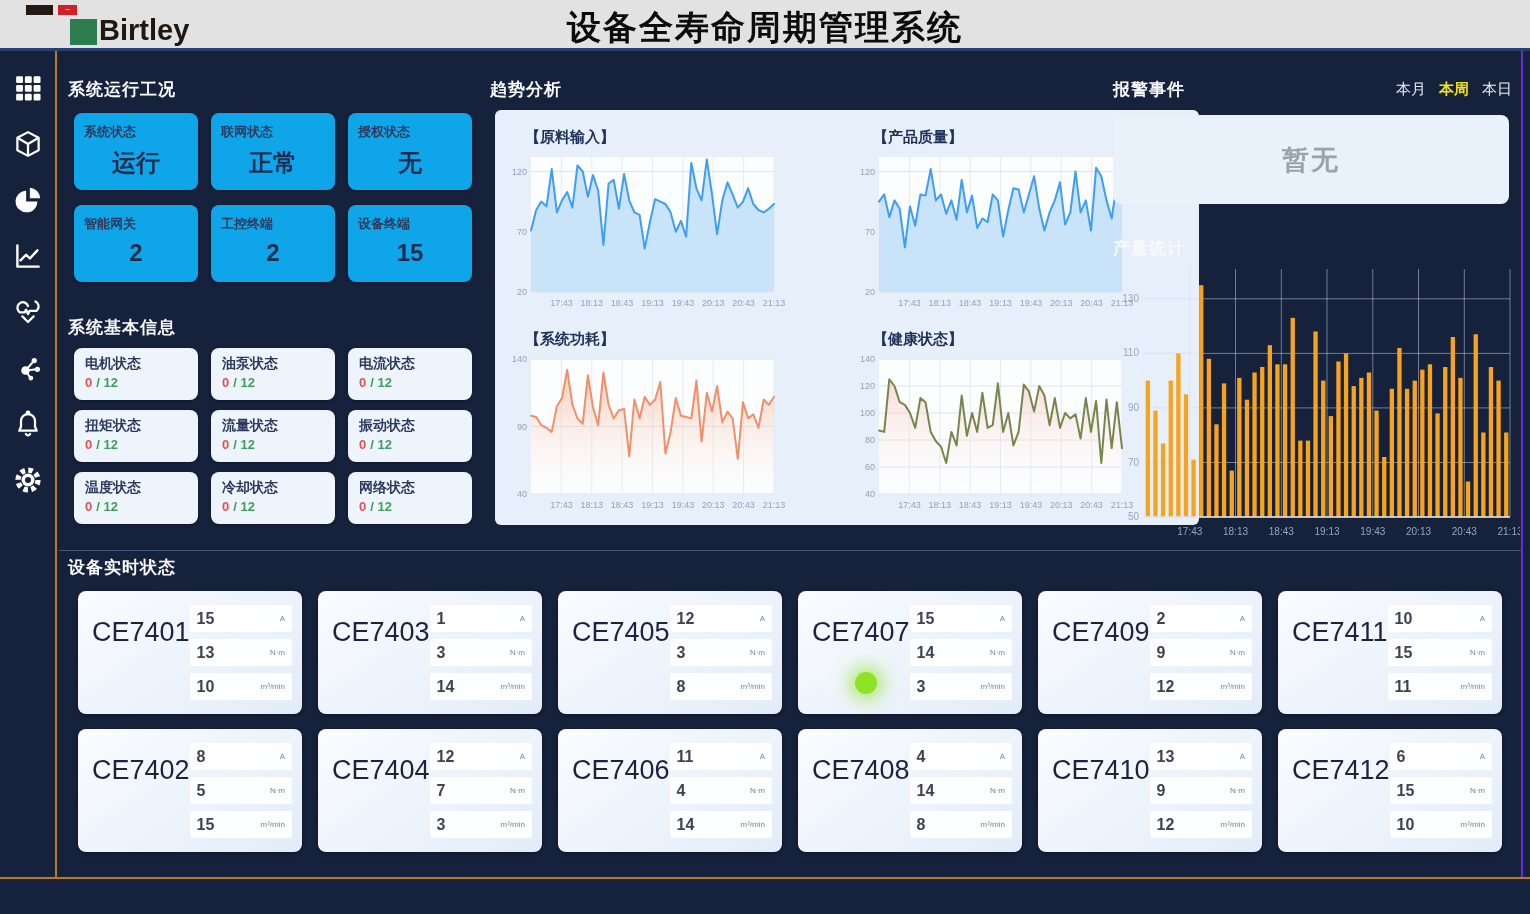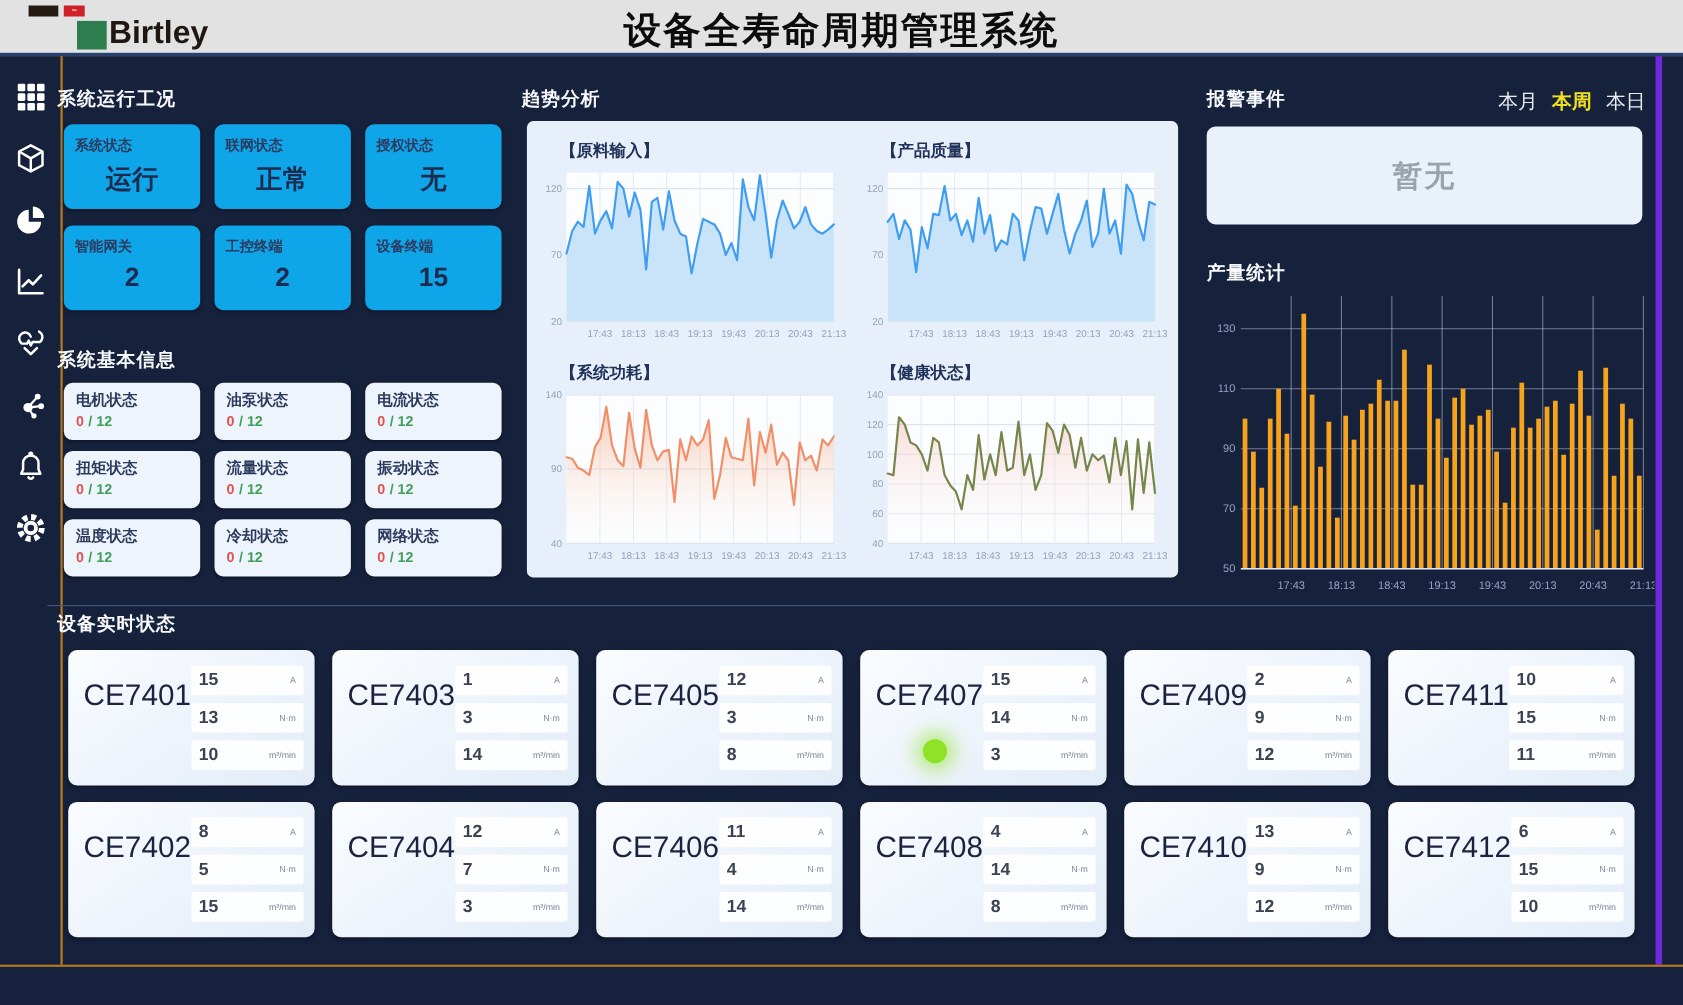--- a/index.html
+++ b/index.html
@@ -16,45 +16,45 @@
   .logo-green{width:27px;height:26px;background:#2e7d4f;}
   .logo-text{font-size:29px;font-weight:bold;color:#1f1711;margin-left:2px;line-height:1;}
   .header-title{position:absolute;left:0;top:5px;width:100%;text-align:center;font-size:34px;font-weight:bold;color:#0c0c0c;letter-spacing:2px;}
 
   
   .sidebar{position:absolute;left:0;top:51px;width:57px;height:826px;border-right:2px solid #b97a1a;display:flex;flex-direction:column;align-items:center;padding-top:22px;gap:26px;box-sizing:border-box;}
   .side-icon{width:30px;height:30px;cursor:pointer;}
   .side-icon svg{width:30px;height:30px;display:block;}
 
   
-  .main{position:absolute;left:43px;top:51px;width:1462px;height:826px;border-right:6px solid #6d28d9;box-sizing:content-box;}
+  .main{position:absolute;left:59px;top:51px;width:1462px;height:826px;border-right:2px solid #6d28d9;box-sizing:content-box;}
   .sec-title{position:absolute;font-size:17px;font-weight:bold;color:#f7f9fc;letter-spacing:1px;}
 
   
   .run-grid{position:absolute;left:15px;top:62px;width:398px;display:grid;grid-template-columns:repeat(3,124px);grid-auto-rows:77px;gap:15px 13px;}
   .run-card{background:#0ea5e9;border-radius:8px;padding:10px 10px;box-sizing:border-box;box-shadow:0 1px 3px rgba(0,0,0,.35);}
   .run-label{font-size:13px;font-weight:bold;color:#2c3a5e;}
   .run-value{font-size:24px;font-weight:bold;color:#1d2c4e;text-align:center;margin-top:6px;}
 
   
   .info-grid{position:absolute;left:15px;top:297px;width:398px;display:grid;grid-template-columns:repeat(3,124px);grid-auto-rows:52px;gap:10px 13px;}
   .info-card{background:#eef4fb;border-radius:8px;padding:7px 11px;box-sizing:border-box;box-shadow:0 1px 3px rgba(0,0,0,.35);}
   .info-label{font-size:14px;font-weight:bold;color:#2c3a5e;}
   .info-counts{font-size:13px;font-weight:bold;margin-top:2px;}
   .cnt-red{color:#e0524e;}
   .cnt-green{color:#3f9e58;margin-left:4px;}
 
   
-  .trend-panel{position:absolute;left:436px;top:59px;width:592px;height:415px;background:#e7f0fa;border-radius:6px;display:grid;grid-template-columns:1fr 1fr;grid-template-rows:1fr 1fr;padding:6px 4px;box-sizing:border-box;}
+  .trend-panel{position:absolute;left:436px;top:59px;width:704px;height:415px;background:#e7f0fa;border-radius:6px;display:grid;grid-template-columns:1fr 1fr;grid-template-rows:1fr 1fr;padding:6px 4px;box-sizing:border-box;}
   .quad{position:relative;}
   .chart-title{font-size:15px;font-weight:bold;color:#20315a;margin:12px 0 0 26px;}
   .chart-holder{margin:2px 0 0 2px;}
 
   
-  .alarm-tabs{position:absolute;right:9px;top:29px;font-size:18px;display:flex;gap:13px;}
+  .alarm-tabs{position:absolute;right:9px;top:29px;font-size:15px;display:flex;gap:13px;}
   .alarm-tab{color:#e8ecf2;cursor:pointer;}
   .alarm-tab.active{color:#f0e11c;font-weight:bold;}
   .alarm-empty{position:absolute;left:1054px;top:64px;width:396px;height:89px;background:#e9f1fb;border-radius:8px;display:flex;align-items:center;justify-content:center;font-size:27px;font-weight:bold;color:#9aa2ab;letter-spacing:2px;}
 
   
   .bar-holder{position:absolute;left:1049px;top:212px;width:412px;height:280px;}
 
   
   .dev-sep{position:absolute;left:0;top:499px;width:1462px;height:1px;background:#44557a;}
   .dev-grid{position:absolute;left:19px;top:540px;width:1204px;display:grid;grid-template-columns:repeat(6,224px);grid-auto-rows:123px;gap:15px 16px;}

